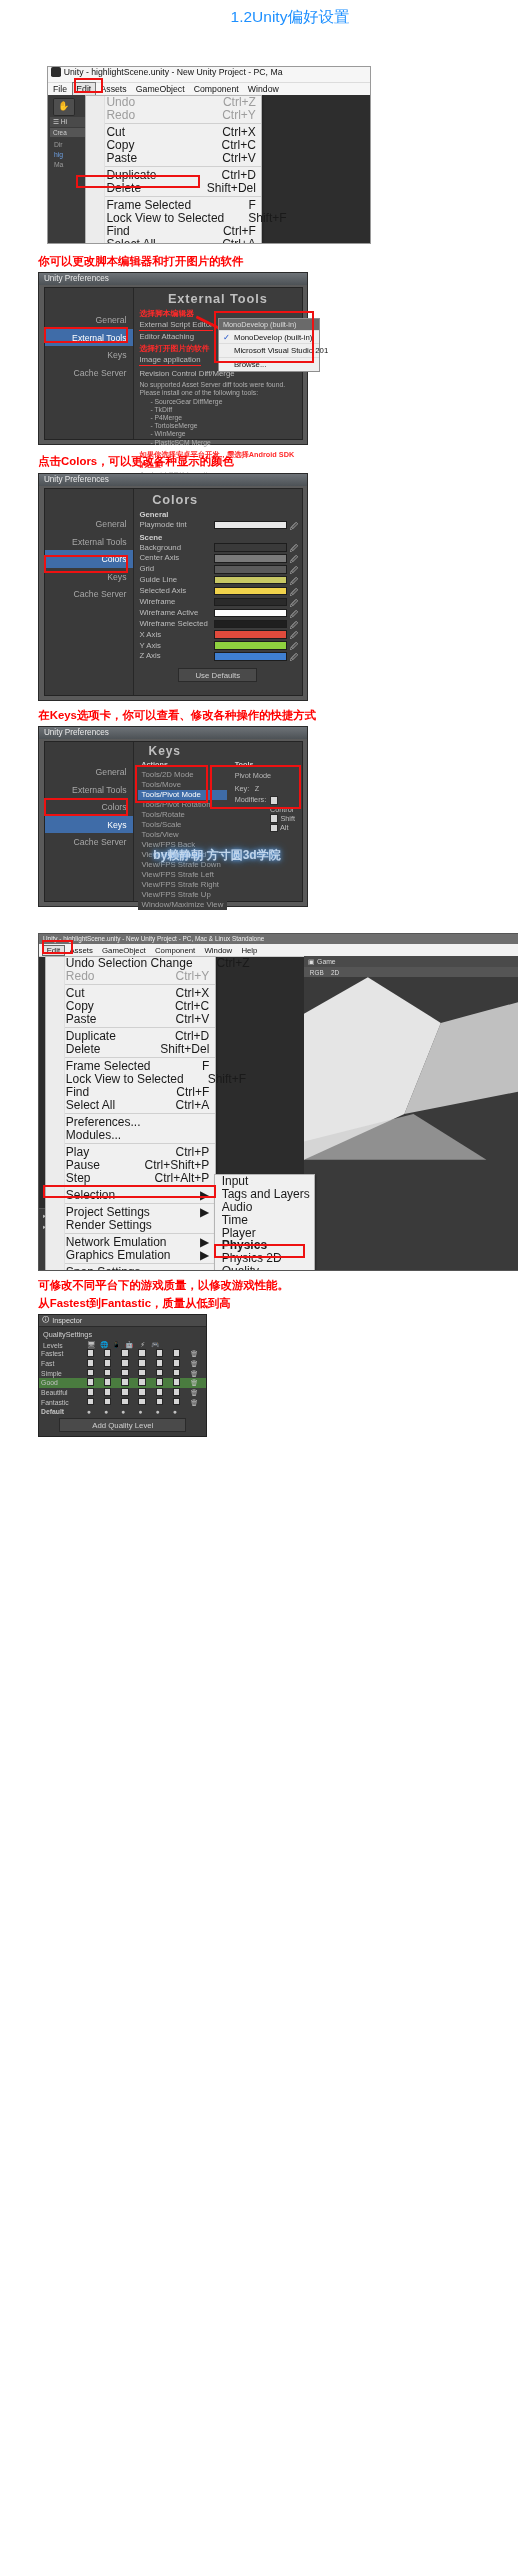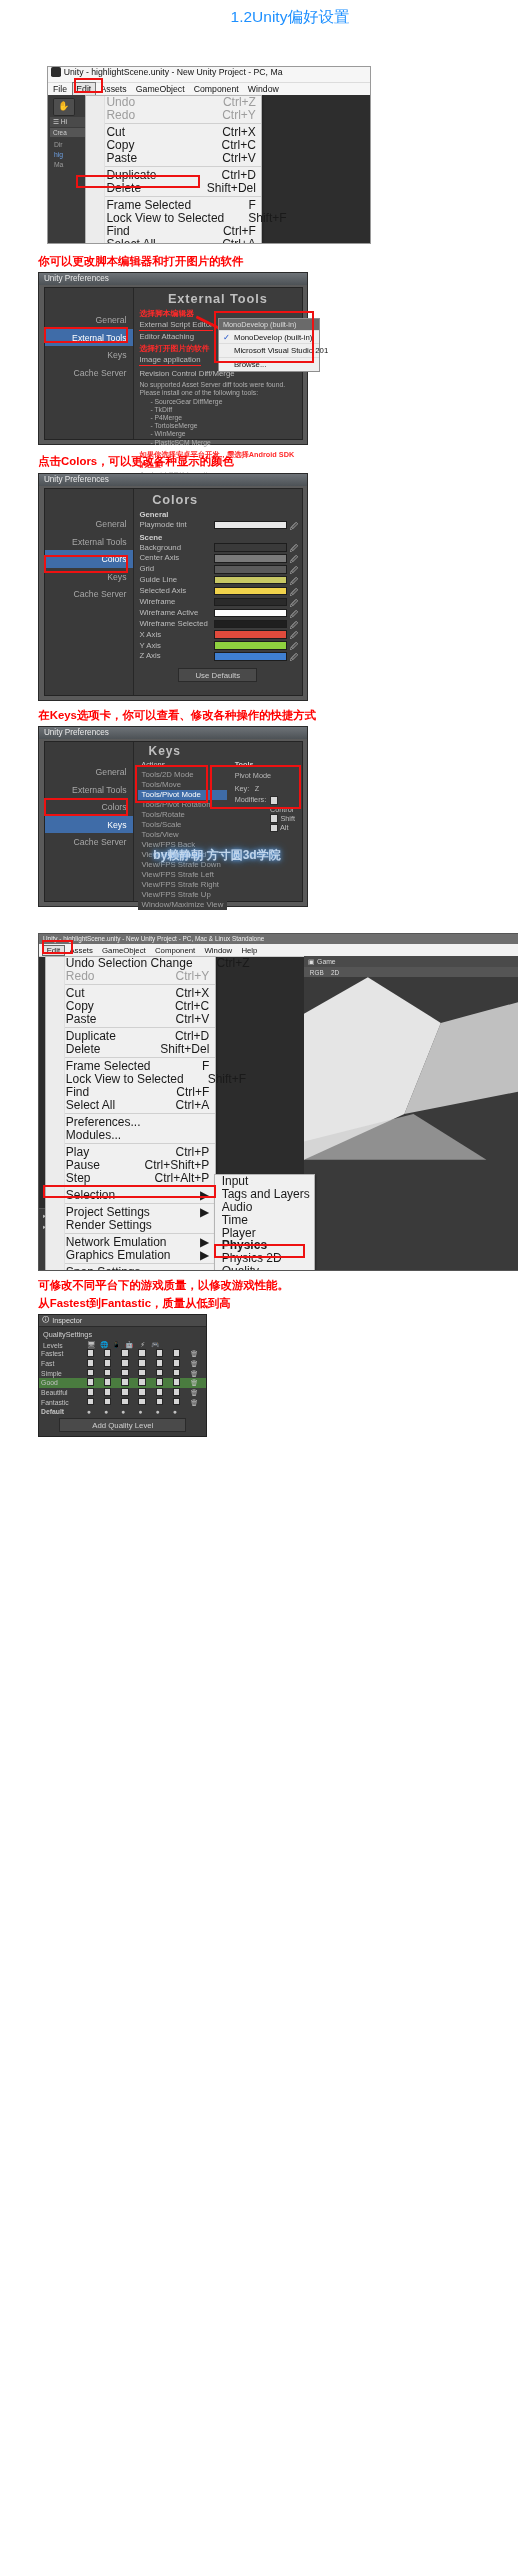--- a/index.html
+++ b/index.html
@@ -333,21 +333,21 @@
         <div class="pref-nav">External Tools</div>
         <div class="pref-nav">Colors</div>
         <div class="pref-nav sel">Keys</div>
         <div class="pref-nav">Cache Server</div>
       </div>
       <div class="pref-right" style="padding:2.7px 3.7px;">
         <div class="pref-h" style="text-align:left;padding-left:11px;font-size:12px;">Keys</div>
 
         <div style="display:flex;">
           <div style="flex:0 0 89px;">
-            <div style="font-weight:400;color:#d0d0d0;font-size:7.3px;padding-left:3.7px;">Actions</div>
+            <div style="font-weight:700;color:#d0d0d0;font-size:7.3px;padding-left:3.7px;">Actions</div>
             <div class="list-dark" style="margin-top:0.9px;">
               <div class="li">Tools/2D Mode</div>
               <div class="li">Tools/Move</div>
               <div class="li sel">Tools/Pivot Mode</div>
               <div class="li">Tools/Pivot Rotation</div>
               <div class="li">Tools/Rotate</div>
               <div class="li">Tools/Scale</div>
               <div class="li">Tools/View</div>
               <div class="li">View/FPS Back</div>
               <div class="li">View/FPS Forward</div>

